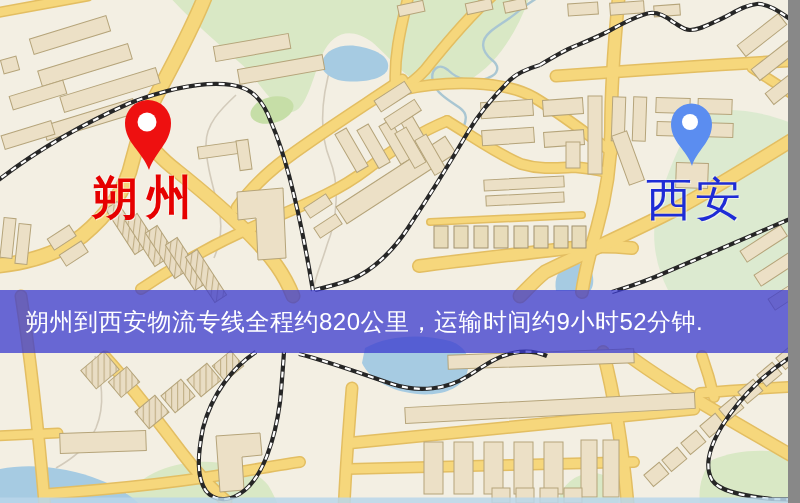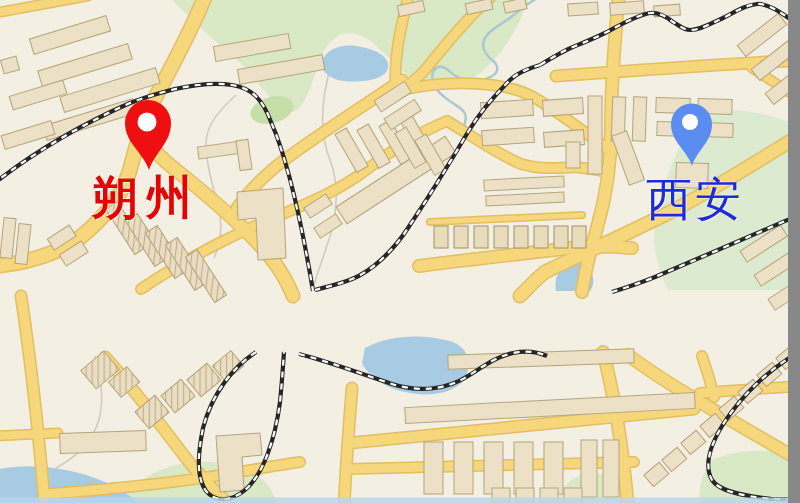--- a/index.html
+++ b/index.html
@@ -242,14 +242,17 @@
   <g id="dest-pin">
     <path d="M 692,166 C 687,150 671,142 671,124 A 20.5,20.5 0 1 1 712,124 C 712,142 697,150 692,166 Z" fill="#5b8df0"></path>
     <circle cx="690" cy="122" r="8" fill="#ffffff"></circle>
   </g>
 </svg>
 
 <div id="origin-label" class="city-label" style="color: rgb(230, 0, 0);">朔州</div>
 
 <div id="dest-label" class="city-label" style="color: rgb(30, 44, 214);">西安</div>
 
-
+<div id="banner" style="background: rgba(58, 58, 206, 0.75);">
+  <span style="color: rgb(255, 255, 255);">朔州到西安物流专线全程约820公里，运输时间约9小时52分钟.</span>
 </div>
 
+</div>
+
 </body></html>

